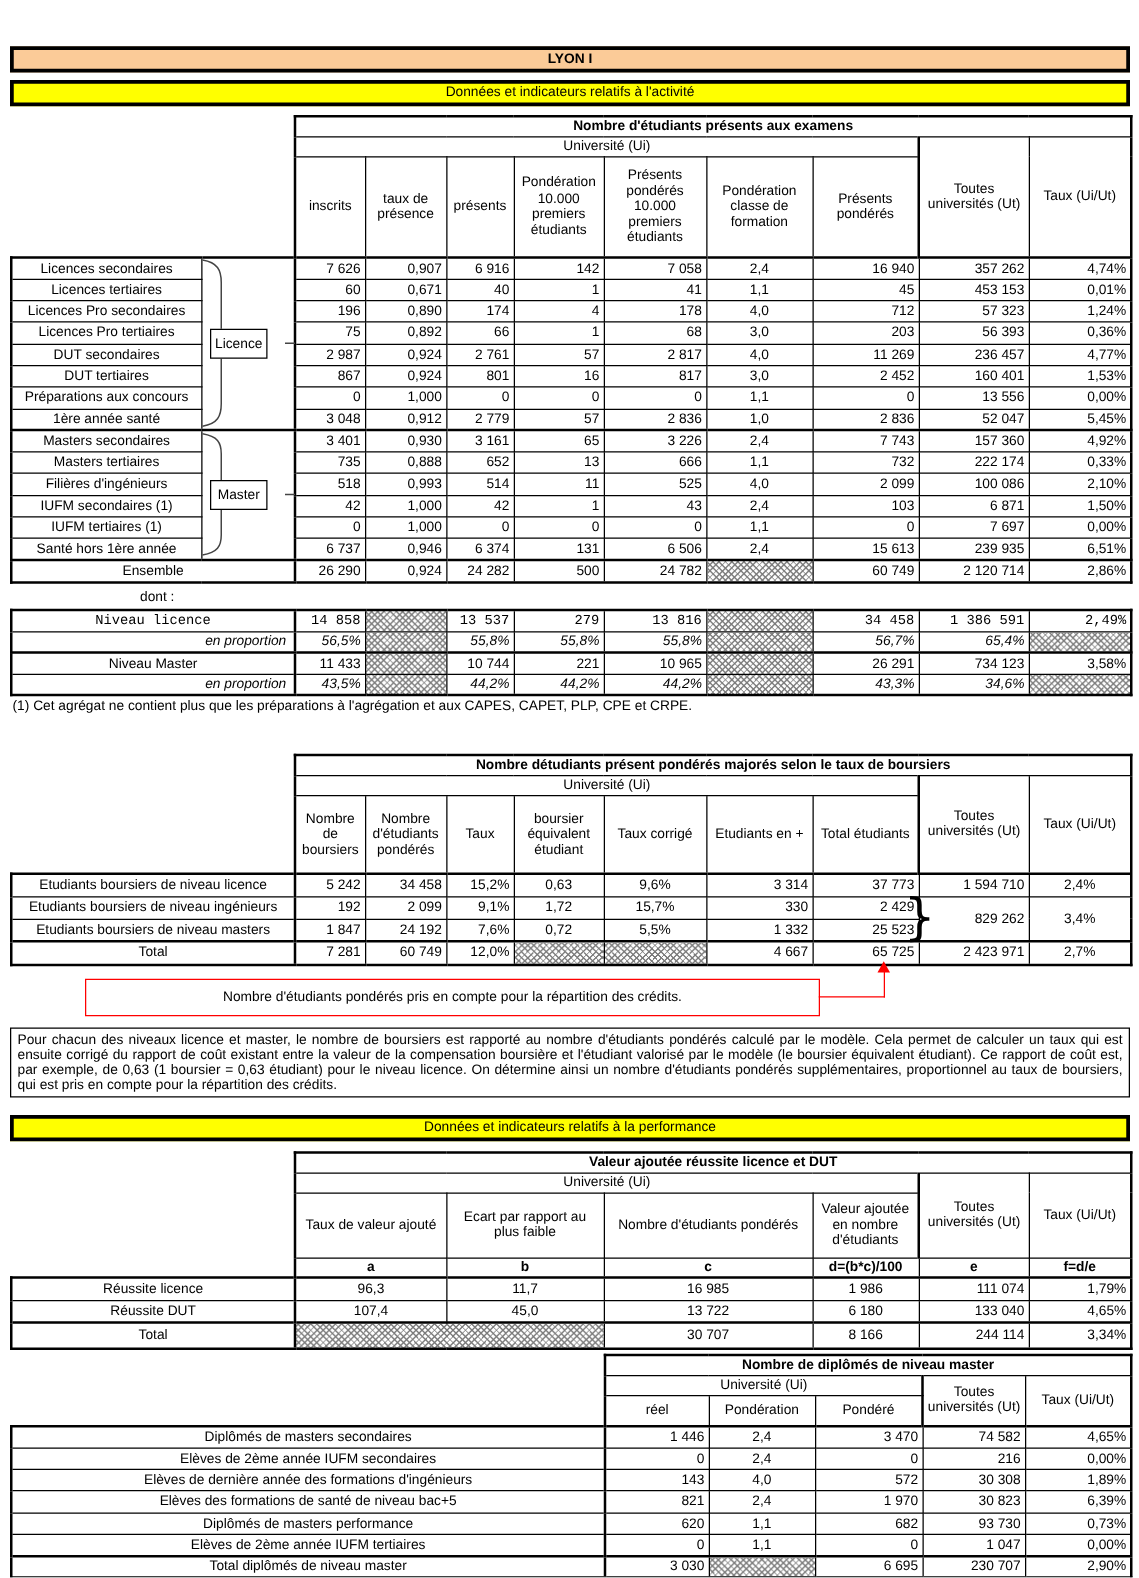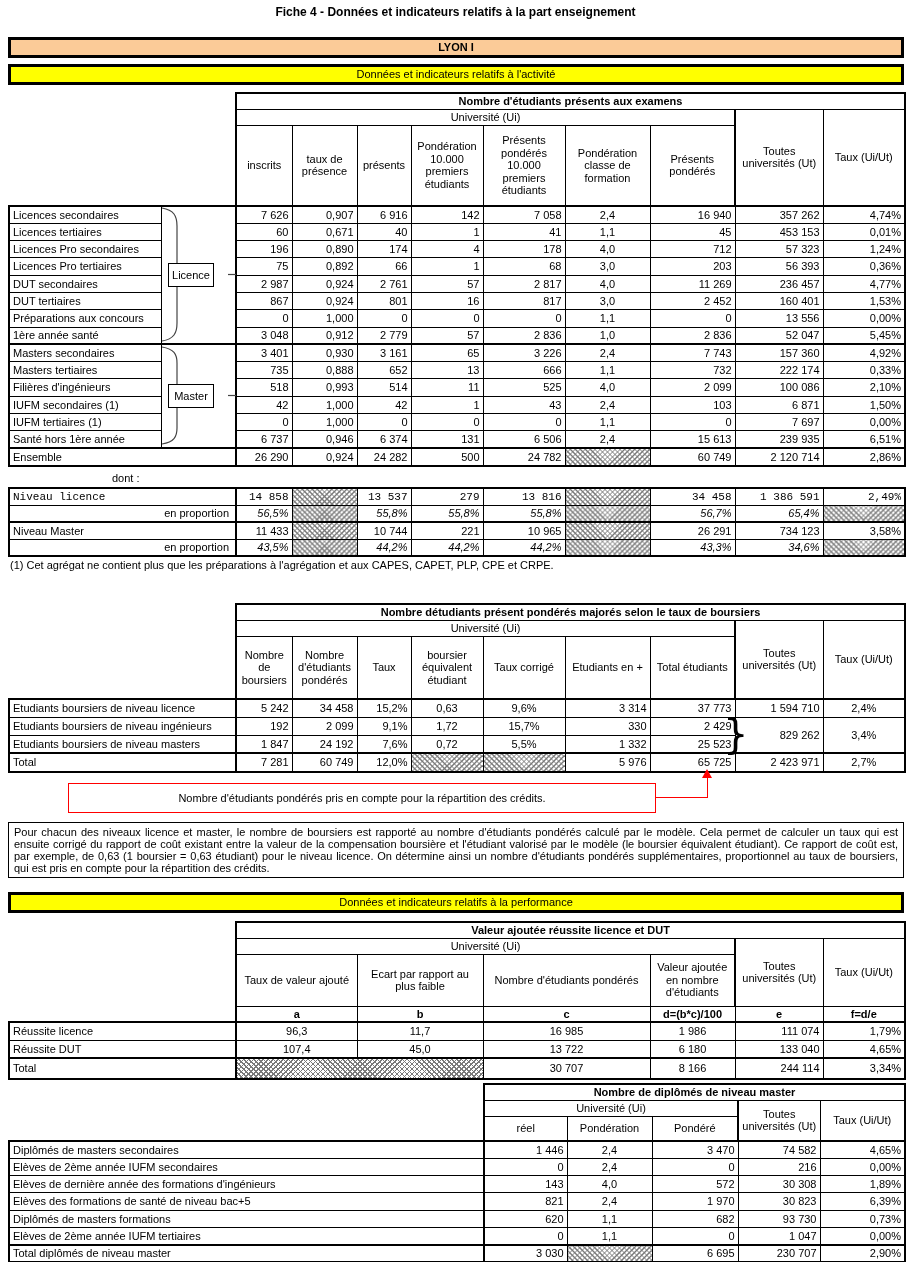--- a/index.html
+++ b/index.html
@@ -14,22 +14,22 @@
   #banner-activity{top:64px;background:var(--yellow);}
   #banner-performance{top:892px;background:var(--yellow);}
 
   table{position:absolute;border-collapse:collapse;table-layout:fixed;background:transparent;}
   td,th{border:1px solid #000;font-size:11px;font-weight:normal;padding:0 3px;
         overflow:hidden;line-height:12.5px;vertical-align:middle;}
   th{text-align:center;padding:1px 2px;}
   .ttl{font-weight:bold;margin-top:44px;}
   td.num{text-align:right;}
   td.ctr{text-align:center;padding:0 1px;}
-  td.lbl{text-align:left;border-left:2px solid #000;padding-left:3px;}
-  td.propl{text-align:right;padding-right:6px;}
+  td.lbl{text-align:center;border-left:2px solid #000;padding-left:3px;}
+  td.propl{text-align:right;font-style:italic;padding-right:6px;}
   td.it{font-style:italic;}
   .thickL{border-left:2px solid #000;}
   .thickR{border-right:2px solid #000;}
   .thickT{border-top:2px solid #000;}
   .nob{border:none;}
   tr.rowTopThick>td{border-top:2px solid #000;}
   tr.gb>td{border-bottom:2px solid #000;}
   tr.lastRow>td{border-bottom:2px solid #000;}
   tr.ens>td{border-top:2px solid #000;border-bottom:2px solid #000;}
   td.brace-zone{border-top:none;border-right:none;border-bottom:none;}
@@ -67,21 +67,20 @@
         background:#fff;display:flex;align-items:center;justify-content:center;
         font-size:11px;z-index:2;}
   #licence-box{top:263px;}
   #master-box{top:384px;}
 </style>
 </head>
 <body>
 
 <div id="page">
 
-  <div id="page-title">Fiche 4 - Données et indicateurs relatifs à la part enseignement</div>
 
   <div id="banner-univ" class="banner">LYON I</div>
   <div id="banner-activity" class="banner">Données et indicateurs relatifs à l'activité</div>
 
   <table id="exam-table">
     <colgroup>
       <col style="width:152px">
         <col style="width:75px">
         <col style="width:56px">
         <col style="width:65px">
@@ -450,21 +449,21 @@
           <td class="num">1 332</td>
           <td class="num">25 523</td>
         </tr>
         <tr class="ens" style="height: 19px;">
           <td class="lbl">Total</td>
           <td class="num thickL">7 281</td>
           <td class="num">60 749</td>
           <td class="num">12,0%</td>
           <td class="ctr hatch"></td>
           <td class="ctr hatch"></td>
-          <td class="num">5 976</td>
+          <td class="num">4 667</td>
           <td class="num">65 725</td>
           <td class="num">2 423 971</td>
           <td class="ctr thickR">2,7%</td>
         </tr>
       </tbody>
   </table>
   <div id="merge-brace">}</div>
 
   <div id="credit-note">Nombre d'étudiants pondérés pris en compte pour la répartition des crédits.</div>
   <div class="red-line-h"></div>
@@ -597,21 +596,21 @@
         </tr>
         <tr style="height: 17.3px;">
           <td class="lbl">Elèves des formations de santé de niveau bac+5</td>
           <td class="num thickL">821</td>
           <td class="ctr">2,4</td>
           <td class="num">1 970</td>
           <td class="num">30 823</td>
           <td class="num thickR">6,39%</td>
         </tr>
         <tr style="height: 17.3px;">
-          <td class="lbl">Diplômés de masters formations</td>
+          <td class="lbl">Diplômés de masters performance</td>
           <td class="num thickL">620</td>
           <td class="ctr">1,1</td>
           <td class="num">682</td>
           <td class="num">93 730</td>
           <td class="num thickR">0,73%</td>
         </tr>
         <tr style="height: 17.3px;">
           <td class="lbl">Elèves de 2ème année IUFM tertiaires</td>
           <td class="num thickL">0</td>
           <td class="ctr">1,1</td>

